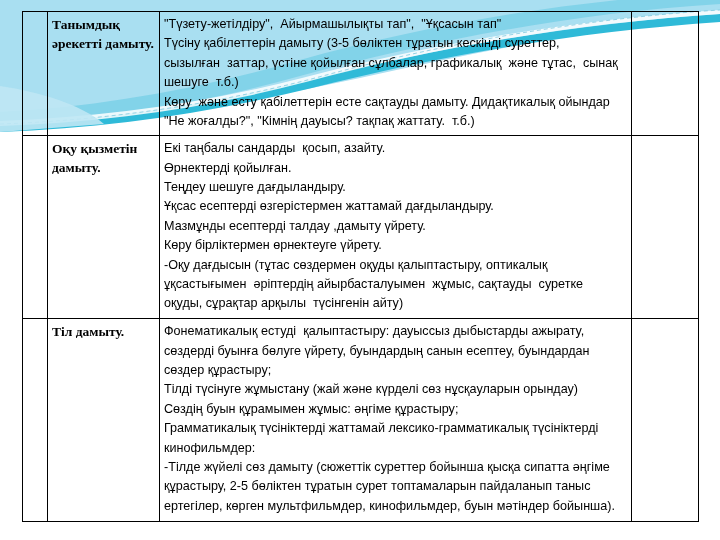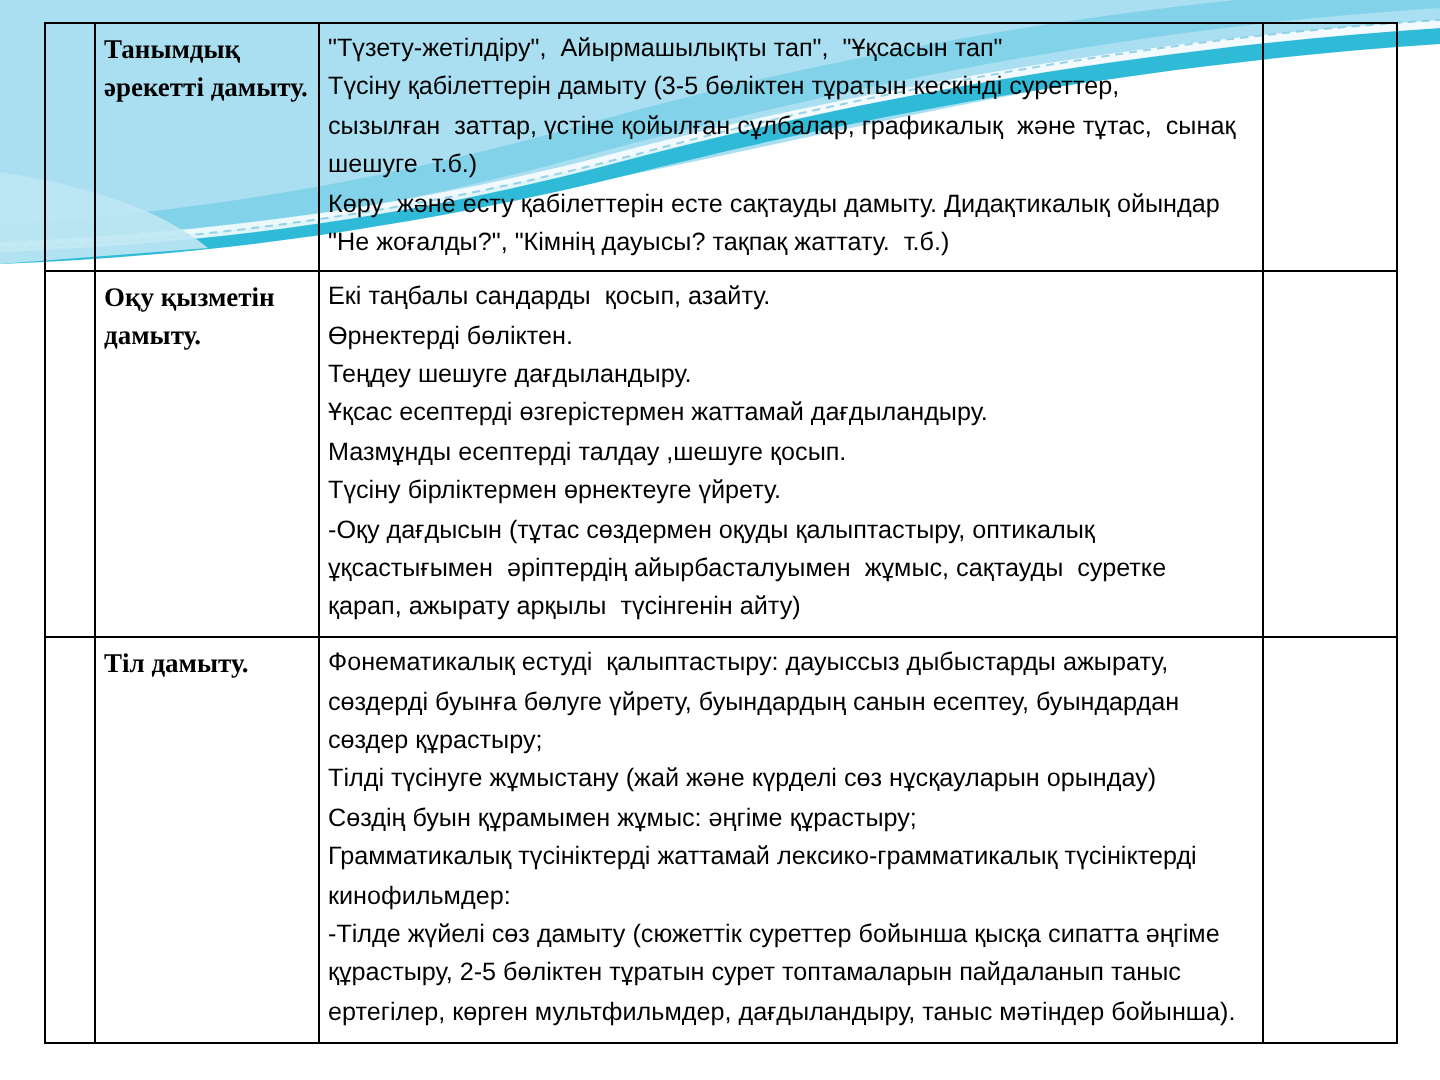--- a/index.html
+++ b/index.html
@@ -139,28 +139,28 @@
           <td></td>
           <td>
             <div class="cell-pad label-text">
               <span class="ln">Оқу қызметін</span>
               <span class="ln">дамыту.</span>
             </div>
           </td>
           <td>
             <div class="cell-pad body-text">
               <span class="ln">Екі таңбалы сандарды  қосып, азайту.</span>
-              <span class="ln">Өрнектерді бөліктен.</span>
+              <span class="ln">Өрнектерді қойылған.</span>
               <span class="ln">Теңдеу шешуге дағдыландыру.</span>
               <span class="ln">Ұқсас есептерді өзгерістермен жаттамай дағдыландыру.</span>
-              <span class="ln">Мазмұнды есептерді талдау ,шешуге қосып.</span>
-              <span class="ln">Түсіну бірліктермен өрнектеуге үйрету.</span>
+              <span class="ln">Мазмұнды есептерді талдау ,дамыту үйрету.</span>
+              <span class="ln">Көру бірліктермен өрнектеуге үйрету.</span>
               <span class="ln">-Оқу дағдысын (тұтас сөздермен оқуды қалыптастыру, оптикалық</span>
               <span class="ln">ұқсастығымен  әріптердің айырбасталуымен  жұмыс, сақтауды  суретке</span>
-              <span class="ln">қарап, ажырату арқылы  түсінгенін айту)</span>
+              <span class="ln">оқуды, сұрақтар арқылы  түсінгенін айту)</span>
             </div>
           </td>
           <td>
             <div class="cell-pad body-text"></div>
           </td>
         </tr>
 
         <tr>
           <td></td>
           <td>
@@ -172,21 +172,21 @@
             <div class="cell-pad body-text">
               <span class="ln">Фонематикалық естуді  қалыптастыру: дауыссыз дыбыстарды ажырату,</span>
               <span class="ln">сөздерді буынға бөлуге үйрету, буындардың санын есептеу, буындардан</span>
               <span class="ln">сөздер құрастыру;</span>
               <span class="ln">Тілді түсінуге жұмыстану (жай және күрделі сөз нұсқауларын орындау)</span>
               <span class="ln">Сөздің буын құрамымен жұмыс: әңгіме құрастыру;</span>
               <span class="ln">Грамматикалық түсініктерді жаттамай лексико-грамматикалық түсініктерді</span>
               <span class="ln">кинофильмдер:</span>
               <span class="ln">-Тілде жүйелі сөз дамыту (сюжеттік суреттер бойынша қысқа сипатта әңгіме</span>
               <span class="ln">құрастыру, 2-5 бөліктен тұратын сурет топтамаларын пайдаланып таныс</span>
-              <span class="ln">ертегілер, көрген мультфильмдер, дағдыландыру, таныс мәтіндер бойынша).</span>
+              <span class="ln">ертегілер, көрген мультфильмдер, кинофильмдер, буын мәтіндер бойынша).</span>
             </div>
           </td>
           <td>
             <div class="cell-pad body-text"></div>
           </td>
         </tr>
 
       </tbody>
     </table>
   </div>

